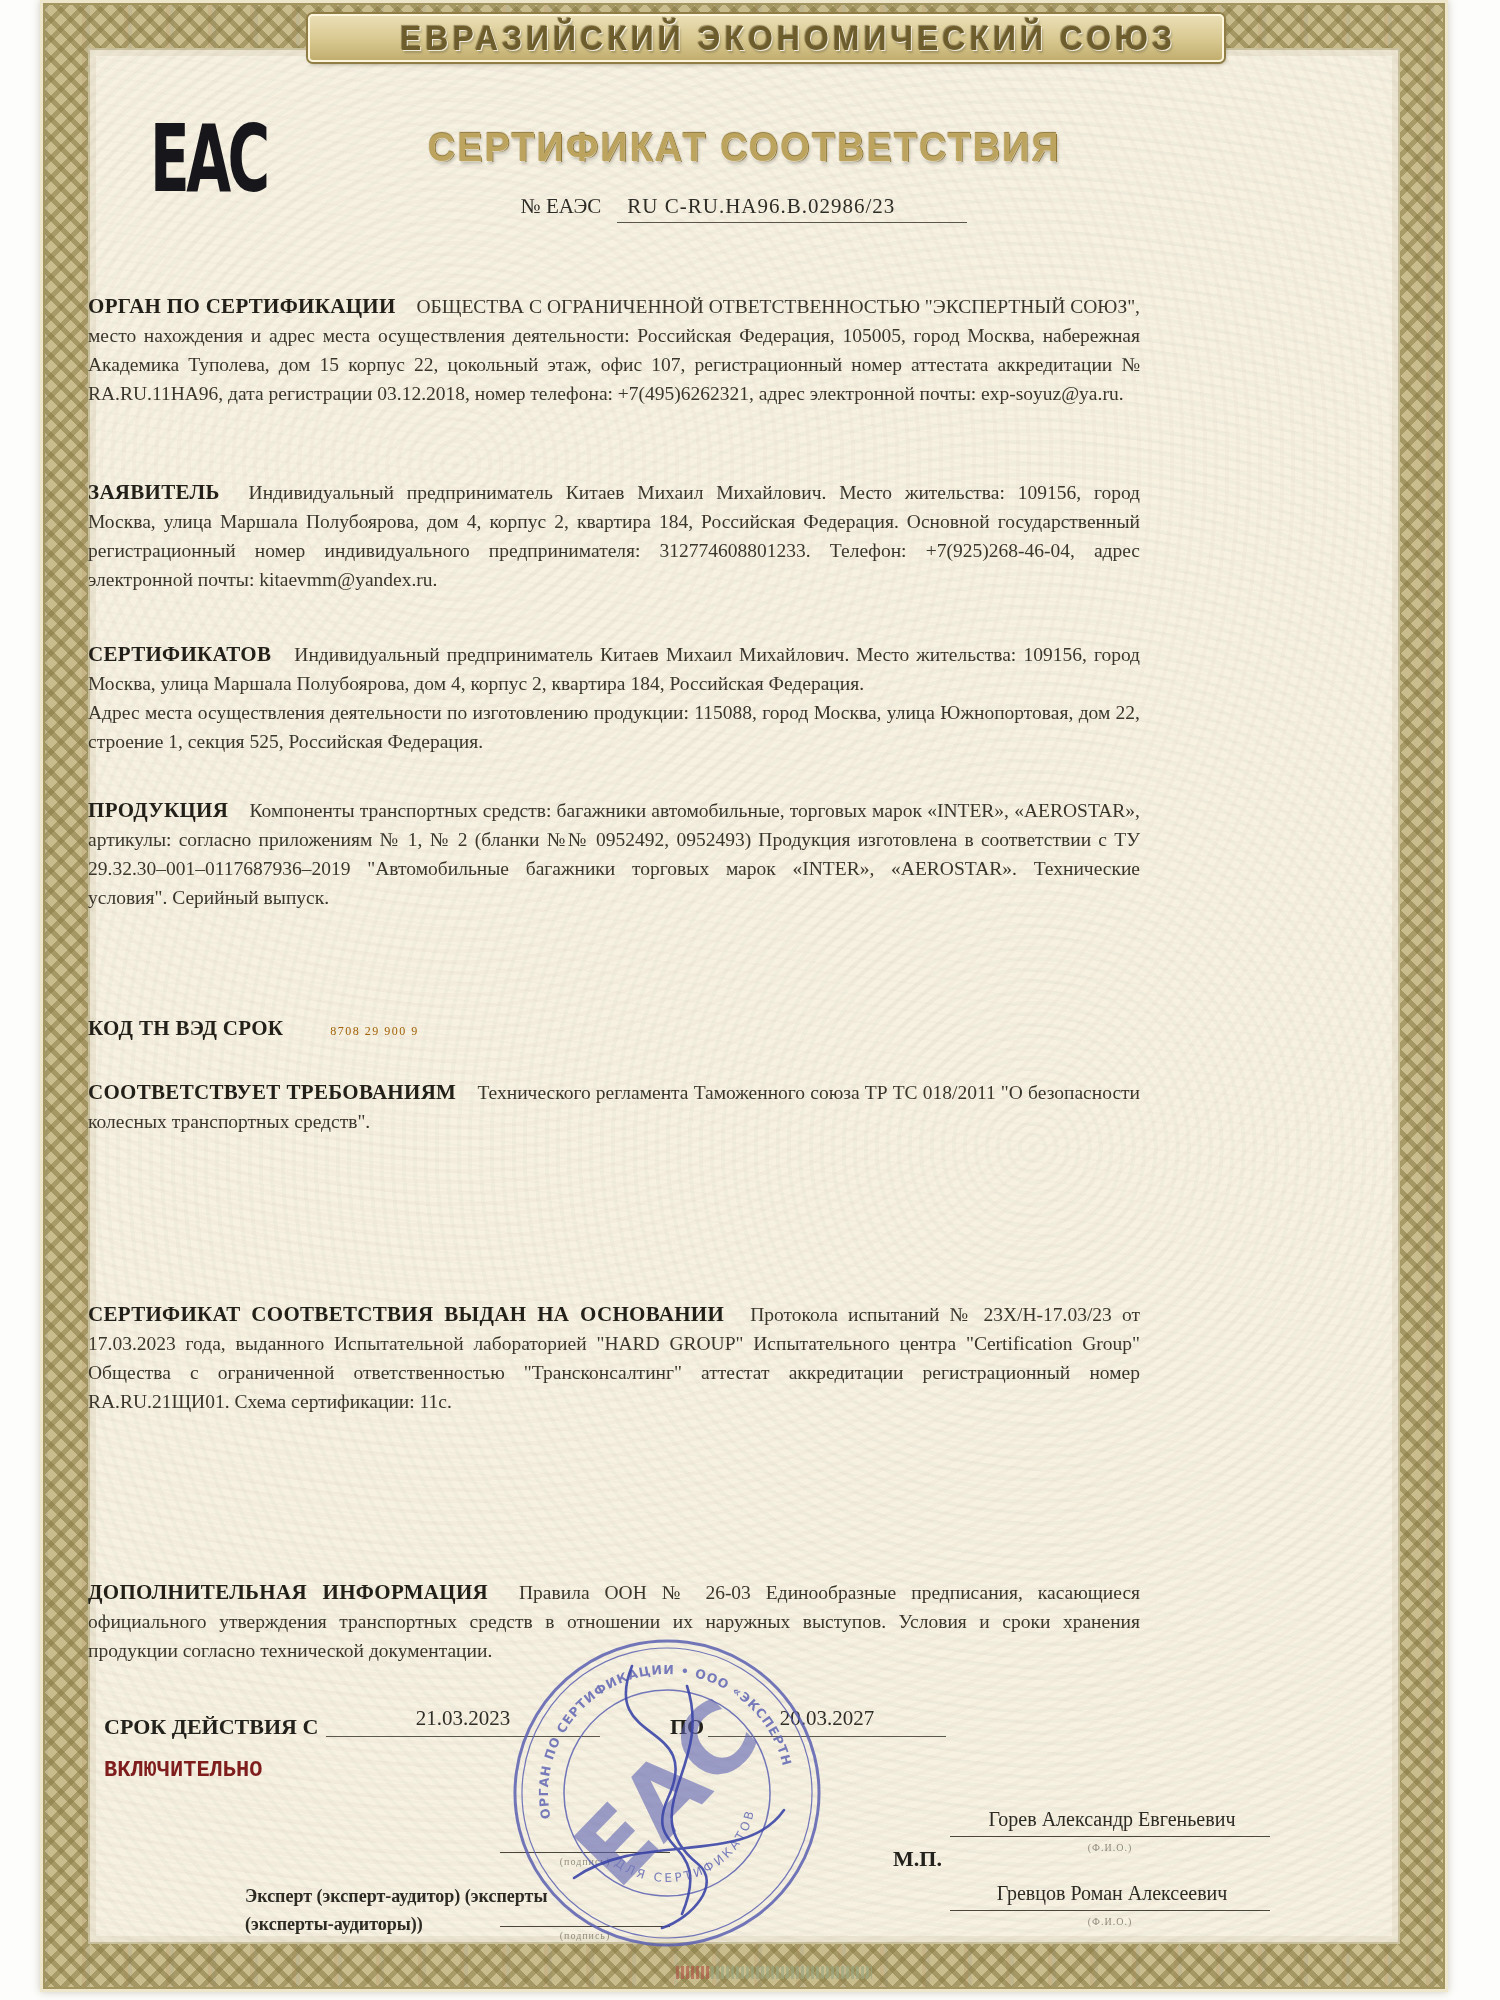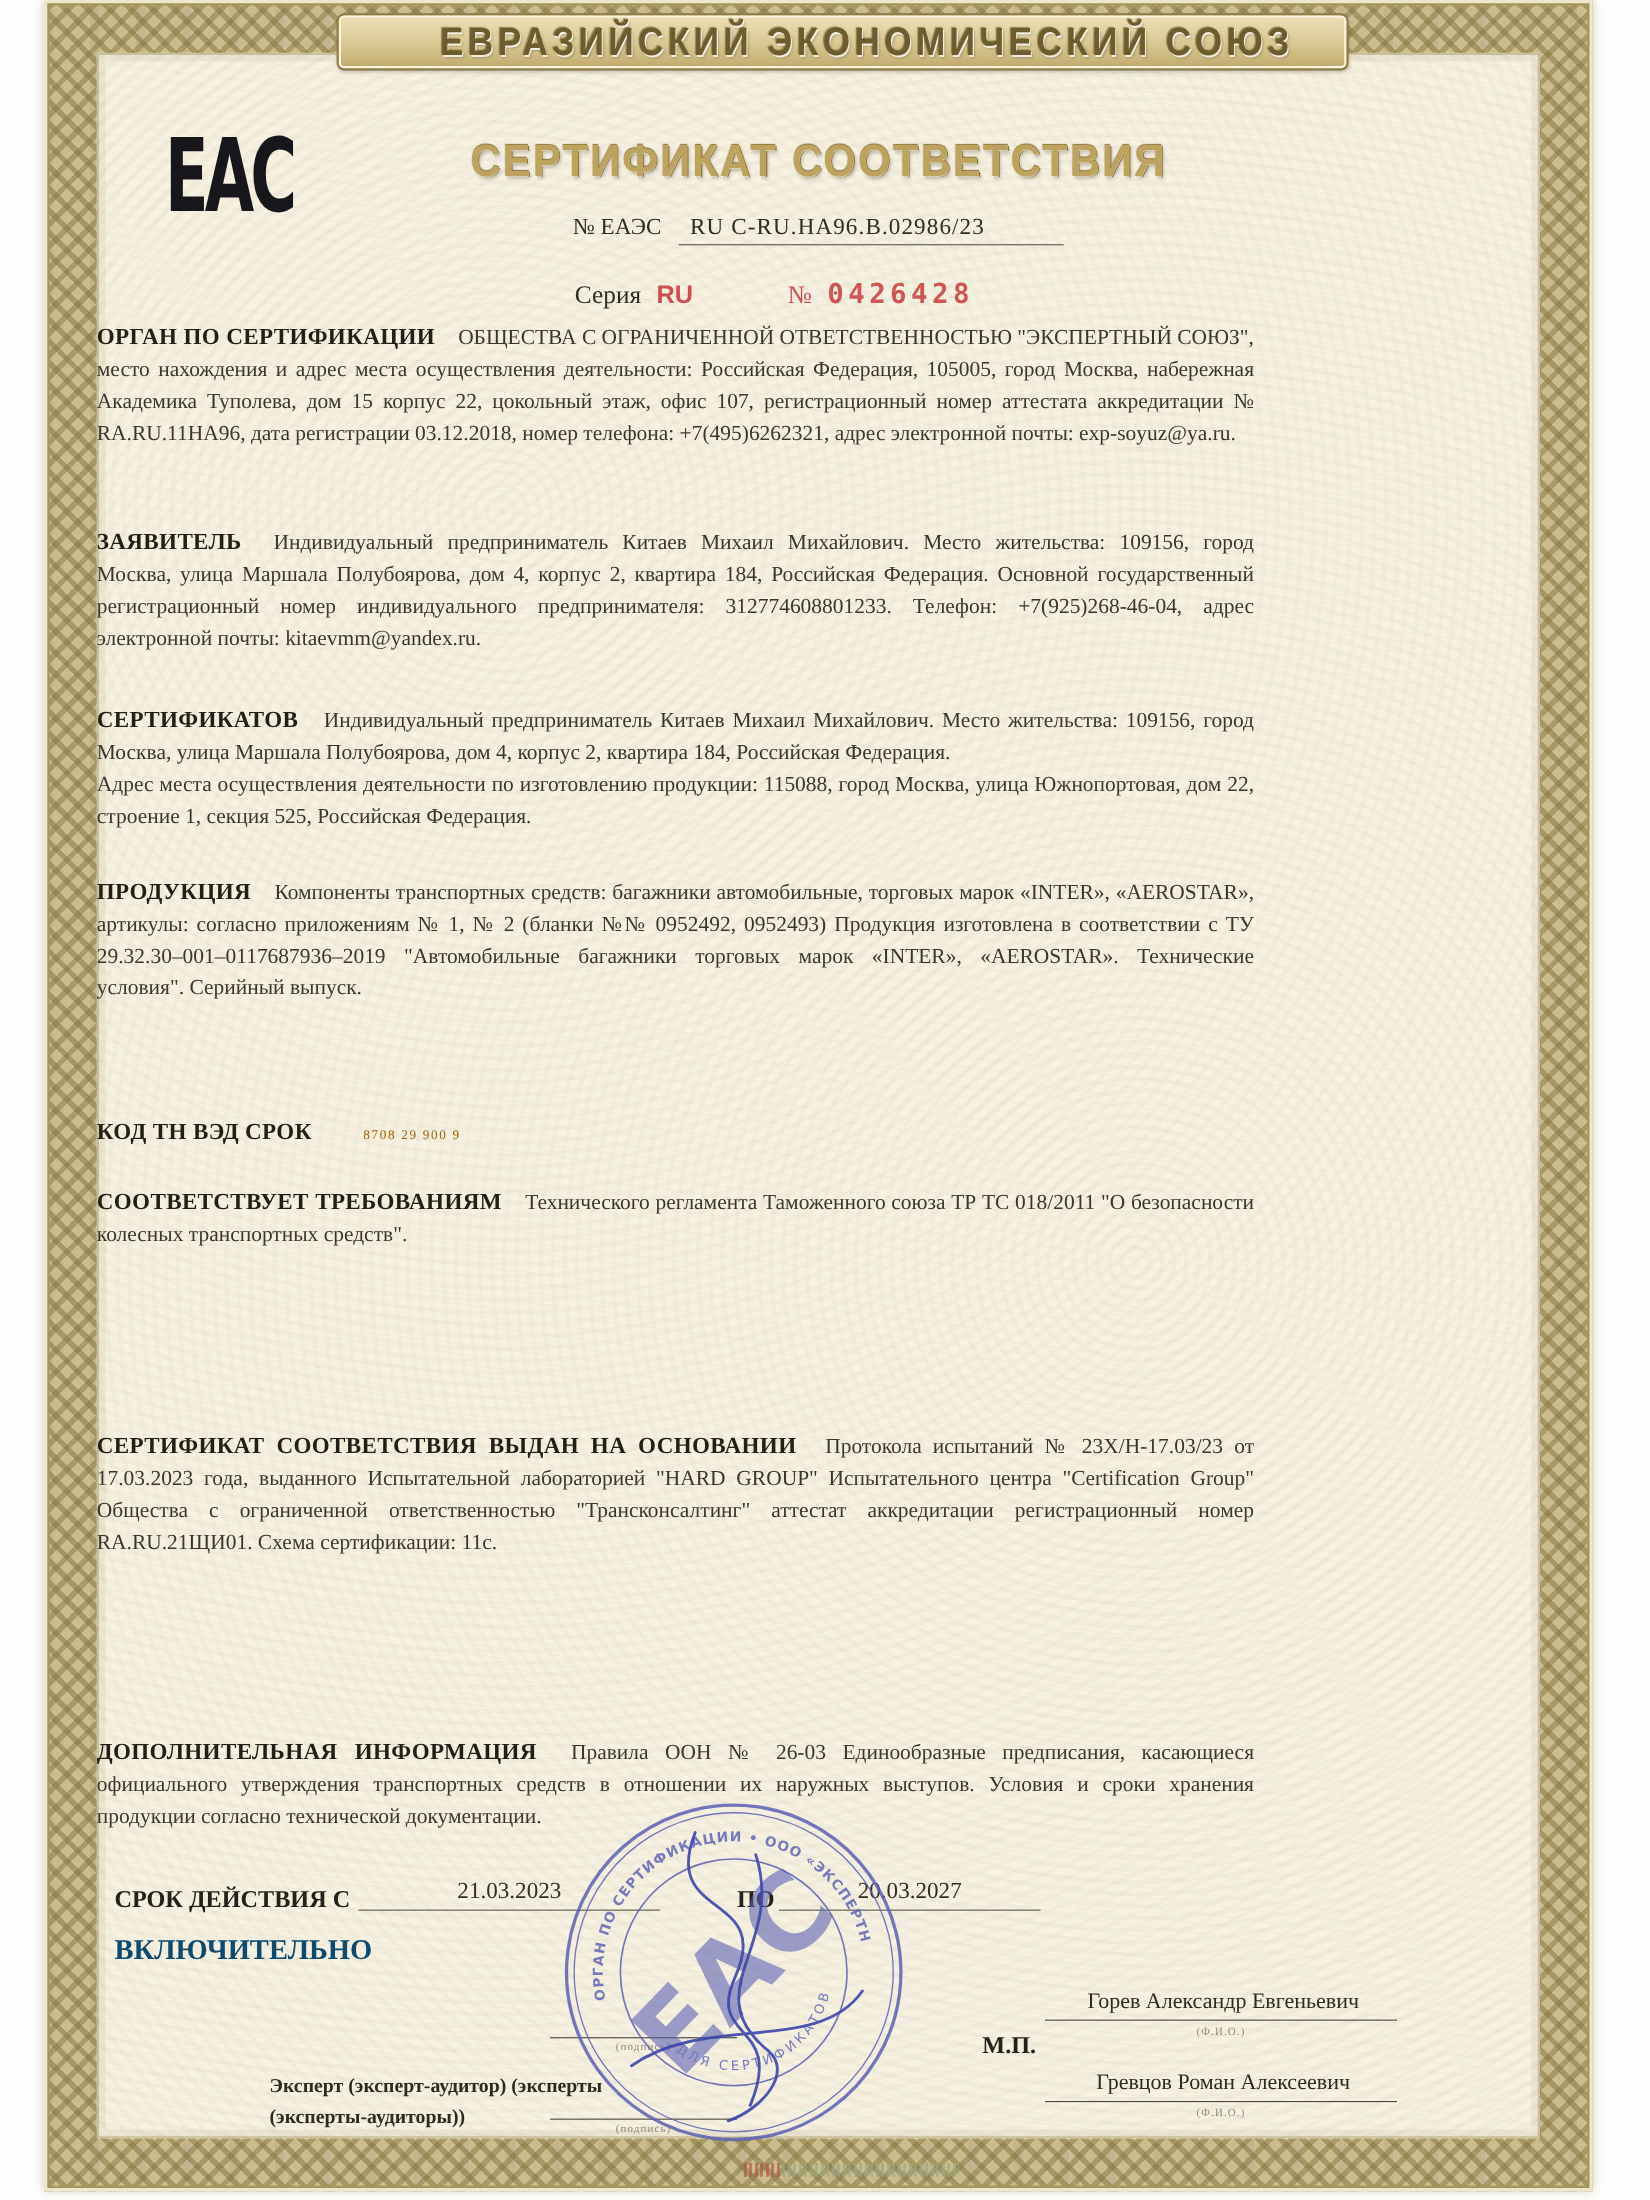--- a/index.html
+++ b/index.html
@@ -51,21 +51,21 @@
   .sec .blk{display:block;}
   .sec .code-val{font-size:12px;letter-spacing:1.5px;padding-left:26px;color:#a16207;}
   
   .validity{position:absolute;left:88px;top:1706px;width:1052px;height:96px;}
   .v-label{position:absolute;left:16px;top:8px;font-weight:bold;font-size:22px;color:#23211b;}
   .v-line1{position:absolute;left:238px;top:0;width:274px;text-align:center;font-size:21px;color:#2f2d27;
            border-bottom:1.8px solid #5b574b;padding-bottom:5px;}
   .v-po{position:absolute;left:582px;top:8px;font-weight:bold;font-size:22px;color:#23211b;}
   .v-line2{position:absolute;left:620px;top:0;width:238px;text-align:center;font-size:21px;color:#2f2d27;
            border-bottom:1.8px solid #5b574b;padding-bottom:5px;}
-  .v-incl{position:absolute;left:16px;top:52px;font-weight:bold;font-size:26px;color:#0c4a6e;}
+  .v-incl{position:absolute;left:16px;top:52px;font-weight:bold;font-size:22px;color:#7f1d1d;font-family:Liberation Mono, monospace;}
   
   .role{position:absolute;left:245px;width:320px;font-weight:bold;font-size:18px;line-height:28px;color:#2c2a23;}
   .sigline-mid{position:absolute;left:500px;width:170px;border-bottom:1.5px solid #4a463c;}
   .cap{position:absolute;font-size:10px;color:#8f8b7d;letter-spacing:1px;text-align:center;}
   .mp{position:absolute;left:893px;top:1846px;font-weight:bold;font-size:22px;color:#23211b;}
   .sig-name{position:absolute;left:962px;width:300px;text-align:center;font-size:20px;color:#2c2a23;}
   .sigline-r{position:absolute;left:950px;width:320px;border-bottom:1.5px solid #4a463c;}
   
   .stamp{position:absolute;left:482px;top:1628px;}
   
@@ -86,26 +86,20 @@
     <span>ЕВРАЗИЙСКИЙ ЭКОНОМИЧЕСКИЙ СОЮЗ</span>
   </div>
   <div class="eac-logo">ЕАС</div>
   <div class="title">СЕРТИФИКАТ СООТВЕТСТВИЯ</div>
 
   <div class="certno-row">
     <span class="lab">№ ЕАЭС</span>
     <span class="certno-val">RU C-RU.HA96.B.02986/23</span>
   </div>
 
-  <div class="series-row">
-    <span>Серия</span>
-    <span class="ru">RU</span>
-    <span class="nsign">№</span>
-    <span class="digits">0426428</span>
-  </div>
 
   <div class="sec" style="top:292px">
     <b class="lbl">ОРГАН ПО СЕРТИФИКАЦИИ</b>
     <span>ОБЩЕСТВА С ОГРАНИЧЕННОЙ ОТВЕТСТВЕННОСТЬЮ "ЭКСПЕРТНЫЙ СОЮЗ", место нахождения и адрес места осуществления деятельности: Российская Федерация, 105005, город Москва, набережная Академика Туполева, дом 15 корпус 22, цокольный этаж, офис 107, регистрационный номер аттестата аккредитации № RA.RU.11НА96, дата регистрации 03.12.2018, номер телефона: +7(495)6262321, адрес электронной почты: exp-soyuz@ya.ru.</span>
   </div>
 
   <div class="sec" style="top:478px">
     <b class="lbl">ЗАЯВИТЕЛЬ</b>
     <span>Индивидуальный предприниматель Китаев Михаил Михайлович. Место жительства: 109156, город Москва, улица Маршала Полубоярова, дом 4, корпус 2, квартира 184, Российская Федерация. Основной государственный регистрационный номер индивидуального предпринимателя: 312774608801233. Телефон: +7(925)268-46-04, адрес электронной почты: kitaevmm@yandex.ru.</span>
   </div>

